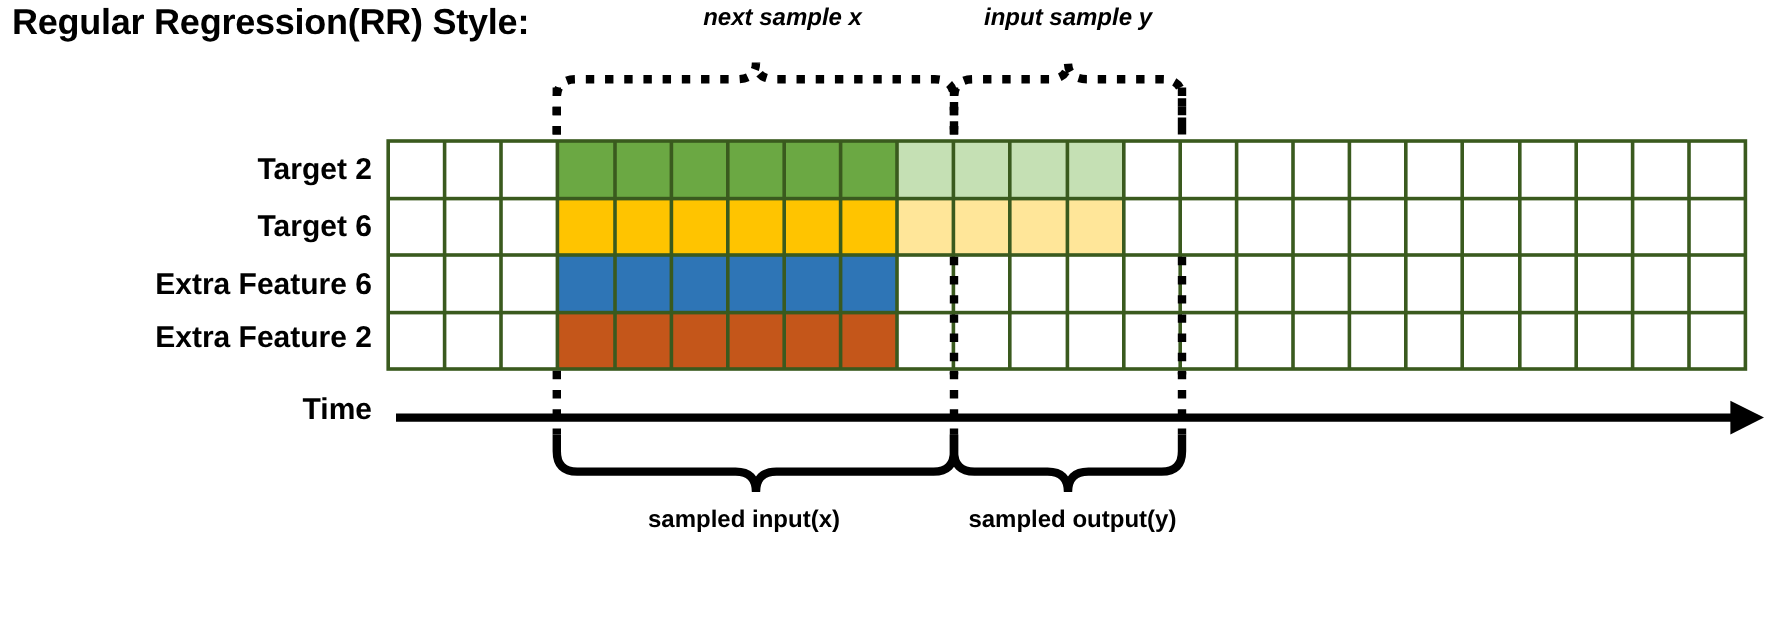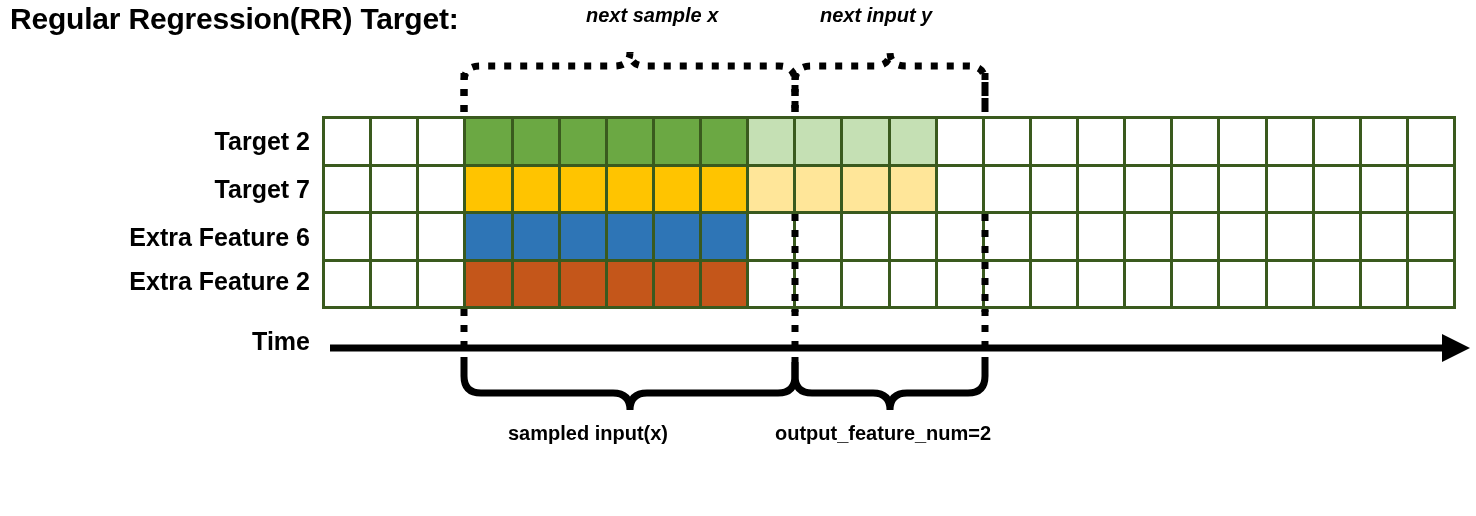--- a/index.html
+++ b/index.html
@@ -102,35 +102,36 @@
   }
 
   
   .caption {
     top: 420px;
     font-size: 20px;
     font-weight: 600;
     color: #000000;
     line-height: 26px;
     white-space: nowrap;
+    margin-left: 32px;
   }
   #caption-input { left: 508px; }
   #caption-output { left: 775px; }
   .caption div { white-space: nowrap; }
 </style>
 </head>
 <body>
 
-<div class="abs" id="page-title">Regular Regression(RR) Target:</div>
+<div class="abs" id="page-title">Regular Regression(RR) Style:</div>
 
 <div class="abs top-anno" id="anno-next-x">next sample x</div>
-<div class="abs top-anno" id="anno-next-y">next input y</div>
+<div class="abs top-anno" id="anno-next-y">input sample y</div>
 
 <div class="abs row-label" id="row-label-0" style="top:127px">Target 2</div>
-<div class="abs row-label" id="row-label-1" style="top:175px">Target 7</div>
+<div class="abs row-label" id="row-label-1" style="top:175px">Target 6</div>
 <div class="abs row-label" id="row-label-2" style="top:223px">Extra Feature 6</div>
 <div class="abs row-label" id="row-label-3" style="top:267px">Extra Feature 2</div>
 
 <div class="abs" id="grid" style="background: rgb(58, 90, 30);">
     <div class="grid-row">
       <div class="cell" style="background: rgb(255, 255, 255);"></div>
       <div class="cell" style="background: rgb(255, 255, 255);"></div>
       <div class="cell" style="background: rgb(255, 255, 255);"></div>
       <div class="cell" style="background: rgb(107, 168, 67);"></div>
       <div class="cell" style="background: rgb(107, 168, 67);"></div>
@@ -302,14 +303,14 @@
              L 968 393
              Q 985 393 985 376
              L 985 362"></path>
   </g>
 </svg>
 
 <div class="abs caption" id="caption-input">
   <div>sampled input(x)</div>
 </div>
 <div class="abs caption" id="caption-output">
-  <div>output_feature_num=2</div>
+  <div>sampled output(y)</div>
 </div>
 
 </body></html>

